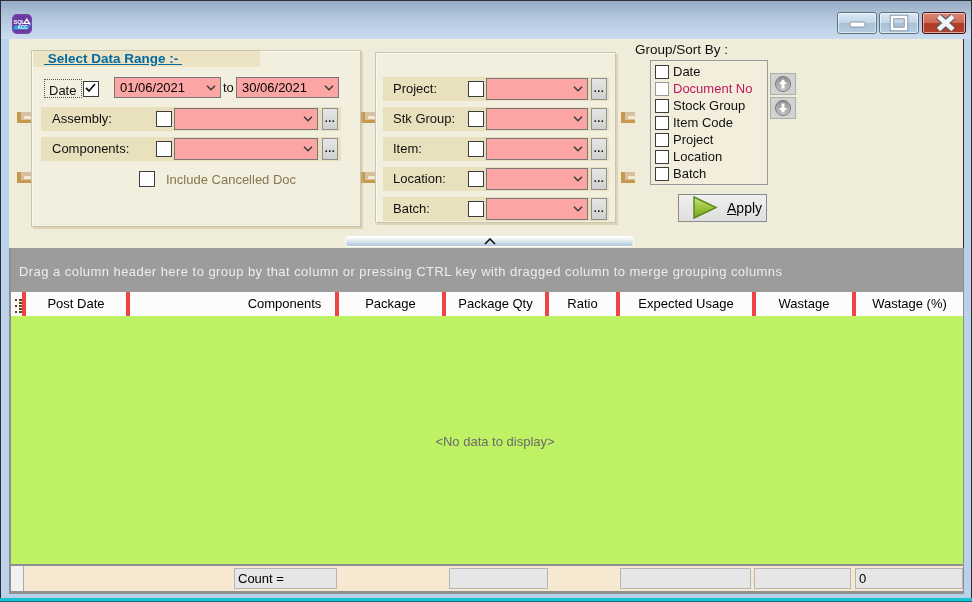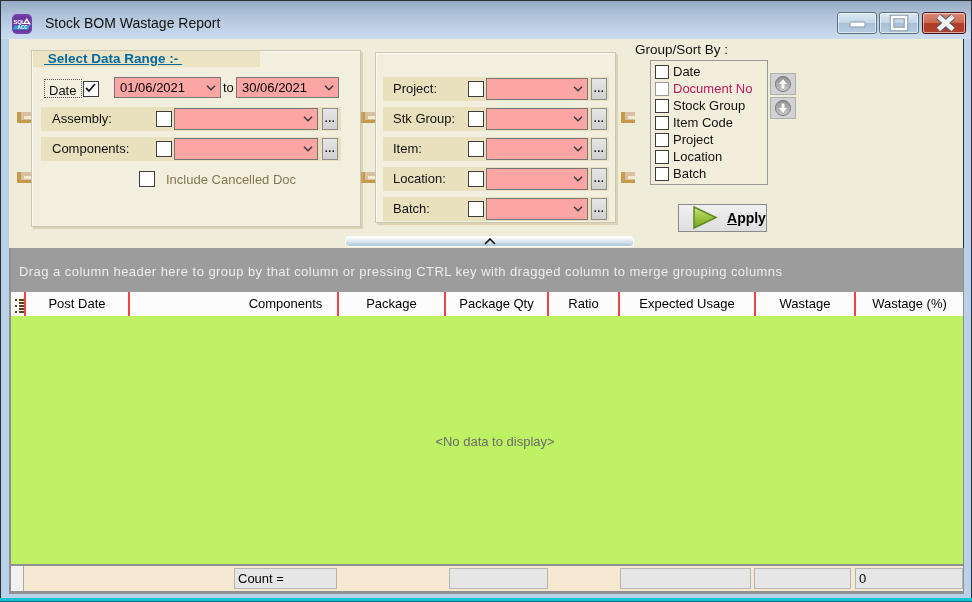--- a/index.html
+++ b/index.html
@@ -22,39 +22,38 @@
 .combo .txt{position:absolute;left:5px;top:2px;}
 .carr{position:absolute;right:4px;top:50%;margin-top:-3px;width:10px;height:6px;}
 .cb{position:absolute;width:14px;height:14px;background:#fff;border:1px solid #3c3c3c;}
 .dots{position:absolute;width:16px;height:22px;background:linear-gradient(180deg,#e6e6e6,#d0d0d0);border:1px solid #8f8f8f;box-sizing:border-box;font-size:11px;font-weight:bold;color:#1a1a1a;text-align:center;line-height:19px;letter-spacing:0.5px;}
 .grip{position:absolute;width:14px;height:11px;background:linear-gradient(#f3e9cf,#f3e9cf) 7px 4px/7px 3px no-repeat,linear-gradient(#d9bfa2,#d9bfa2) 4px 0px/10px 8px no-repeat,#c6994d;}
 
 #grid{position:absolute;left:9px;top:248px;width:955px;height:346px;background:#bef264;border-left:2px solid #8f8f8f;border-right:1px solid #8f8f8f;box-sizing:border-box;}
 #dragband{position:absolute;left:0;top:0;width:952px;height:44px;background:#9c9c9c;}
 #dragband div{position:absolute;left:8px;top:16px;font-size:13px;color:#ededed;letter-spacing:0.45px;}
 #hdr{position:absolute;left:0;top:44px;width:952px;height:24px;background:#fcfcfc;}
-.hcell{position:absolute;top:0;height:24px;border-right:2px solid #ef4444;box-sizing:border-box;font-size:13px;color:#000;text-align:center;line-height:23px;}
+.hcell{position:absolute;top:0;height:24px;border-right:4px solid #ef4444;box-sizing:border-box;font-size:13px;color:#000;text-align:center;line-height:23px;}
 #nodata{position:absolute;left:8px;top:186px;width:952px;text-align:center;font-size:13px;color:#6b6b6b;}
 #ftrline1{position:absolute;left:0;top:316px;width:952px;height:2px;background:#909090;}
 #ftr{position:absolute;left:0;top:318px;width:952px;height:26px;background:#f7e9d1;}
 #ftrline2{position:absolute;left:0;top:343px;width:952px;height:3px;background:#909090;}
 .fcell{position:absolute;top:2px;height:21px;background:#e6e6e6;border:1px solid #b5b5b5;box-sizing:border-box;font-size:13px;color:#000;line-height:19px;padding-left:3px;}
 </style></head>
 <body>
 <div id="win">
   <div id="titlebar">
     <svg id="appicon" style="position:absolute;left:11px;top:13px" width="20" height="20" viewBox="0 0 20 20">
       <rect x="0" y="0" width="20" height="20" rx="5" fill="#6b3aa0"></rect>
       <rect x="0.8" y="0.8" width="18.4" height="18.4" rx="4.2" fill="none" stroke="#7d4cb4" stroke-width="0.8"></rect>
       <text x="1.6" y="10.2" font-size="5.8" font-weight="bold" fill="#fff" font-family="Liberation Sans" letter-spacing="-0.3">SQL</text>
       <path d="M12 9.3 L14.8 5.2 L17.4 9.3 Z M14.8 5.2 L18.3 10.6" fill="none" stroke="#fff" stroke-width="1.2"></path>
       <path d="M2.8 11.2 L18 11.2 L16 15.6 L0.8 15.6 Z" fill="#2a9fdc"></path>
       <text x="5.6" y="15" font-size="4.6" font-weight="bold" fill="#fff" font-family="Liberation Sans">ACC</text>
     </svg>
-    <div id="title">Stock BOM Wastage Report</div>
     <div class="wbtn" id="btnmin">
         <div class="hl"></div>
       <svg width="38" height="20" viewBox="0 0 38 20" style="position:absolute;left:0;top:0">
           <rect x="12" y="9" width="15" height="5" rx="1" fill="#fff" stroke="#8898a8" stroke-width="1"></rect>
         </svg>
     </div>
     <div class="wbtn" id="btnmax">
         <div class="hl"></div>
       <svg width="38" height="20" viewBox="0 0 38 20" style="position:absolute;left:0;top:0">
           <rect x="12" y="4" width="14" height="12" fill="none" stroke="#8898a8" stroke-width="4.5"></rect>
@@ -209,21 +208,21 @@
           <path d="M9 4 L13 9 L10.5 9 L10.5 13.5 L7.5 13.5 L7.5 9 L5 9 Z" fill="#fff"></path>
         </svg>
     </div>
     <div style="position:absolute;left:761px;top:58px;width:26px;height:22px;background:#d2d2d2;border:1px solid #aeaeae;box-sizing:border-box;">
       <svg width="18" height="18" viewBox="0 0 18 18" style="position:absolute;left:3px;top:1px">
           <circle cx="9" cy="9" r="7.6" fill="url(#gup)" stroke="#6f6f6f" stroke-width="0.8"></circle>
           <path d="M9 14 L5 9 L7.5 9 L7.5 4.5 L10.5 4.5 L10.5 9 L13 9 Z" fill="#fff"></path>
         </svg>
     </div>
 
-    <div style="position:absolute;left:669px;top:165px;width:89px;height:28px;background:linear-gradient(180deg,#f0f0f0,#dedede);border:1px solid #8a8a8a;box-sizing:border-box;font-weight:bold;">
+    <div style="position:absolute;left:669px;top:155px;width:89px;height:28px;background:linear-gradient(180deg,#f0f0f0,#dedede);border:1px solid #8a8a8a;box-sizing:border-box;">
       <svg width="26" height="24" viewBox="0 0 26 24" style="position:absolute;left:13px;top:1px">
           <path d="M2 1 L24 11.5 L2 22 Z" fill="url(#ggr)" stroke="#5d8a1e" stroke-width="1.5"></path>
           <defs>
             <linearGradient id="ggr" x1="0" y1="0" x2="0" y2="1">
               <stop offset="0" stop-color="#cde48a"></stop>
               <stop offset=".5" stop-color="#9cc43e"></stop>
               <stop offset="1" stop-color="#7ba32b"></stop>
             </linearGradient>
           </defs>
         </svg>

